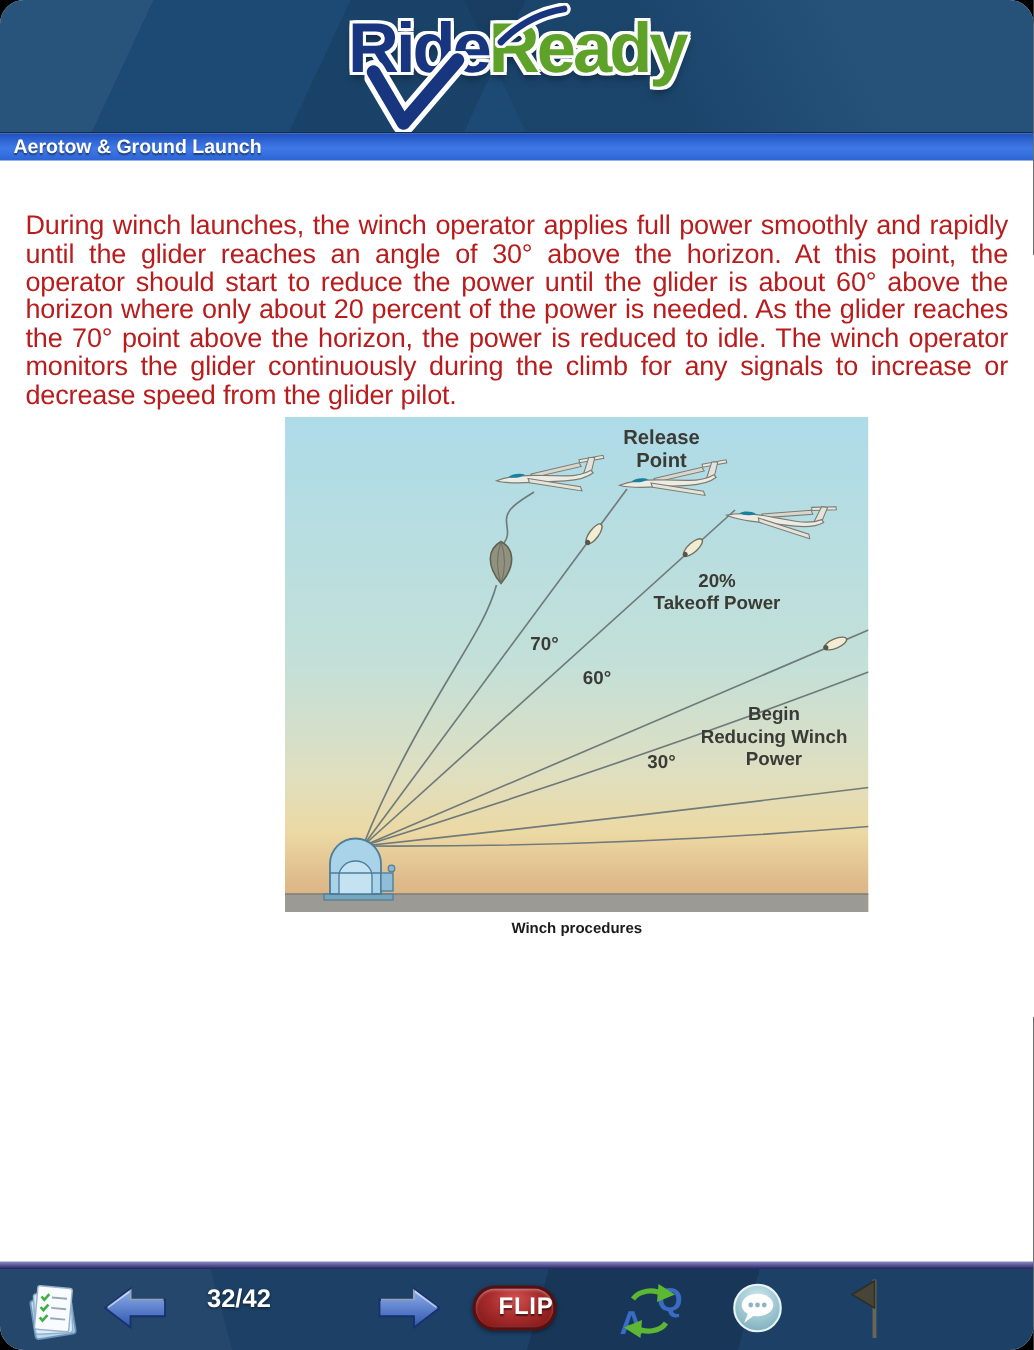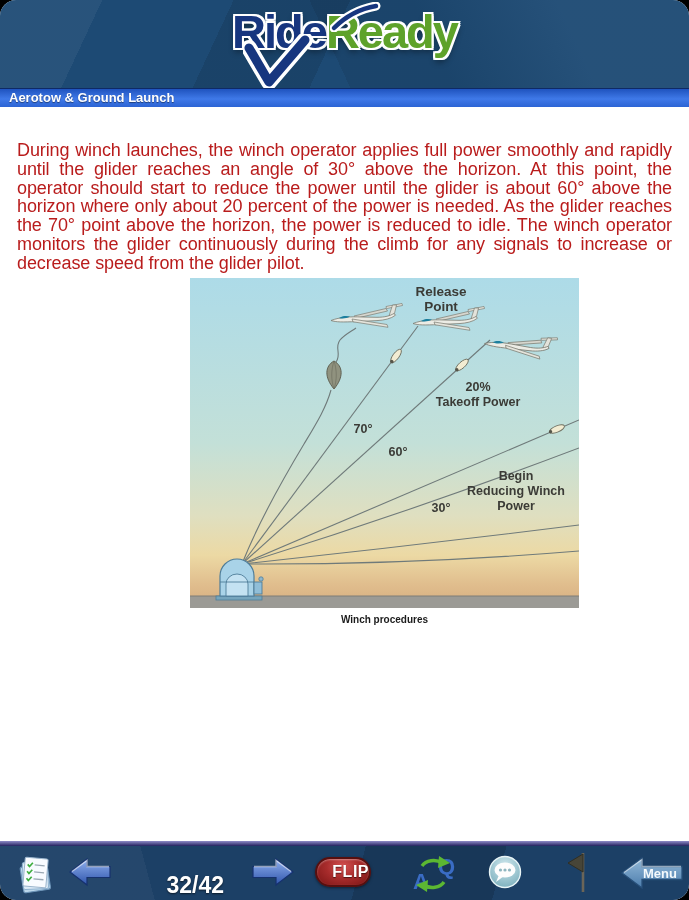--- a/index.html
+++ b/index.html
@@ -68,22 +68,22 @@
     position:absolute; left:0; right:0; top:846px; bottom:0;
     background:
       linear-gradient(105deg, rgba(0,0,0,0) 0 52%, rgba(0,0,0,.14) 52% 72%, rgba(0,0,0,0) 72%),
       linear-gradient(75deg, rgba(255,255,255,.04) 0 22%, rgba(255,255,255,0) 22%),
       #1c4066;
   }
   .tb { position:absolute; cursor:pointer; }
   .tb-notes { left:14px;  top:7px;  }
   .tb-back  { left:68px;  top:10px; }
   .tb-page  {
-    left:138px; top:10px; width:86px; text-align:right;
-    color:#fff; font-size:23px; font-weight:bold; text-shadow:0 1px 2px rgba(0,0,0,.6);margin-top:16px;
+    left:138px; top:10px; width:86px; text-align:left;
+    color:#fff; font-size:17px; font-weight:bold; text-shadow:0 1px 2px rgba(0,0,0,.6);
   }
   .tb-fwd   { left:251px; top:10px; }
   .tb-flip {
     left:315px; top:11px; width:56px; height:30px; border-radius:16px;
     background:radial-gradient(ellipse at 50% 28%, #d35252 0%, #a82c2c 45%, #791414 100%);
     border:2px solid #570f0f;
     box-shadow:0 1px 3px rgba(0,0,0,.5), inset 0 1px 2px rgba(255,255,255,.4);
     color:#fff; font-weight:bold; font-size:16px; text-align:right; line-height:26px;
     letter-spacing:.5px; text-shadow:0 1px 1px rgba(0,0,0,.55);
   }
@@ -271,28 +271,15 @@
       </svg>
     </div>
 
     <div class="tb tb-flag">
       <svg width="26" height="44" viewBox="0 0 26 44">
         <line x1="19" y1="3" x2="19" y2="42" stroke="#6b6558" stroke-width="2.6"></line>
         <polygon points="19,4 4,13 19,22" fill="#474538" stroke="#2f2e24" stroke-width="1"></polygon>
       </svg>
     </div>
 
-    <div class="tb tb-menu">
-      <svg width="64" height="36" viewBox="0 0 64 36">
-        <defs>
-          <linearGradient id="mng" x1="0" y1="0" x2="0" y2="1">
-            <stop offset="0" stop-color="#93b9d8"></stop>
-              <stop offset="1" stop-color="#4c7dad"></stop>
-          </linearGradient>
-        </defs>
-        <polygon points="2,18 22,3 22,11.5 62,11.5 62,24.5 22,24.5 22,33" fill="url(#mng)" stroke="#274f79" stroke-width="1.3"></polygon>
-        <polyline points="4,17.5 22,4.5 22,11.5 61,11.5" fill="none" stroke="rgba(255,255,255,.5)" stroke-width="1.3"></polyline>
-        <text x="40" y="23" text-anchor="middle" font-size="13" font-weight="bold" fill="#f4f9fc" font-family="Liberation Sans, sans-serif">Menu</text>
-      </svg>
-    </div>
 
   </div>
 </div>
 
 </body></html>

